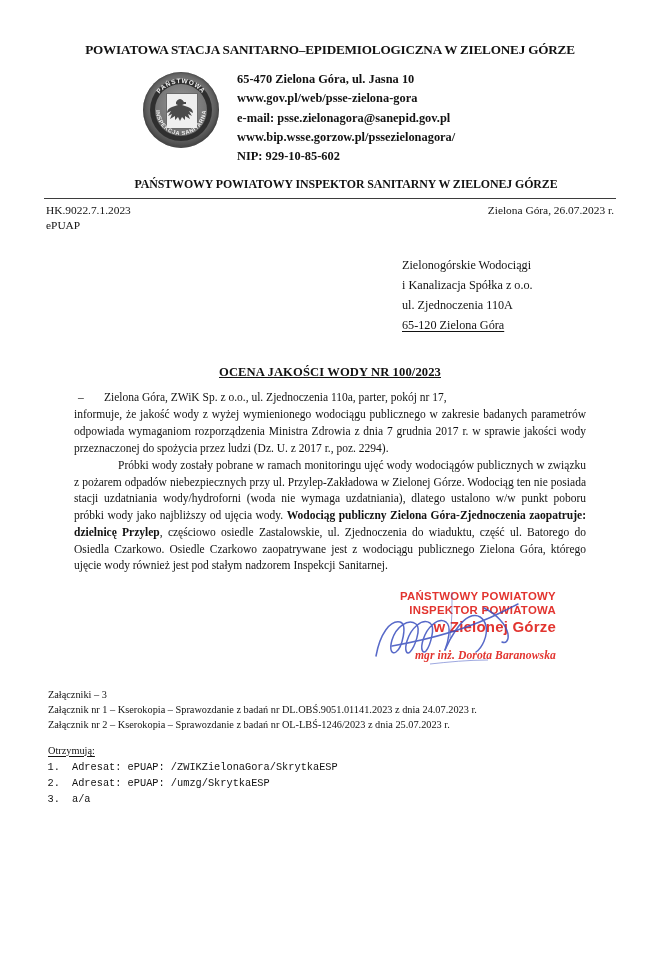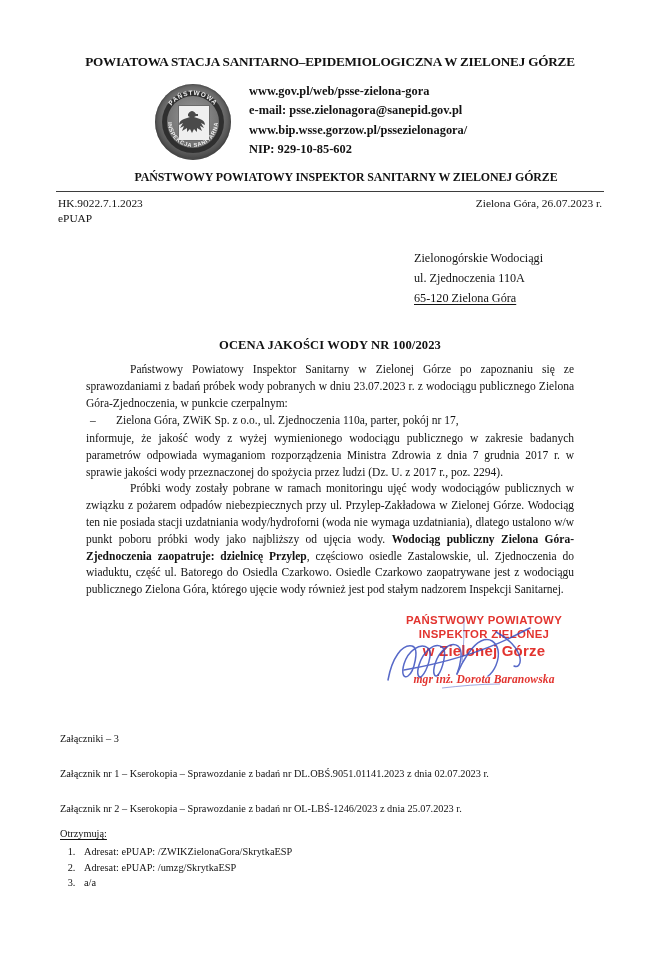--- a/index.html
+++ b/index.html
@@ -12,21 +12,21 @@
     width: 660px;
     height: 953px;
     position: relative;
     font-family: "Liberation Serif", "DejaVu Serif", serif;
     color: #121212;
     overflow: hidden;
   }
   .page {
     position: absolute;
     inset: 0;
-    padding: 16px;
+    padding: 4px;
   }
 
   
   .org-title {
     text-align: center;
     font-weight: bold;
     font-size: 13.2px;
     letter-spacing: -0.2px;
     padding: 38px 36px 0 36px;
     line-height: 1.2;
@@ -133,20 +133,21 @@
   .addressees .u { text-decoration: underline; text-underline-offset: 2px; }
   .addressees div { white-space: nowrap; }
 
   
   .doc-title {
     text-align: center;
     font-weight: bold;
     font-size: 12.6px;
     padding: 14px 36px 0 36px;
     letter-spacing: 0.1px;
+    text-decoration: underline;
   }
 
   
   .body-text {
     padding: 8px 70px 0 70px;
     font-size: 11.5px;
     line-height: 1.46;
     text-align: justify;
   }
   .body-text p {
@@ -168,24 +169,24 @@
   .body-text b { font-weight: bold; }
 
   
   .signature-area {
     position: relative;
     height: 96px;
     margin-top: 14px;
   }
   .stamp {
     position: absolute;
-    left: 368px;
+    left: 352px;
     top: 2px;
     width: 200px;
-    text-align: center;
+    text-align: right;
     color: #e2342f;
     font-family: "Liberation Sans", "DejaVu Sans", sans-serif;
     font-size: 11.4px;
     font-weight: bold;
     line-height: 1.22;
     letter-spacing: 0.3px;
   }
   .stamp .line3 {
     font-size: 15px;
     letter-spacing: 0.2px;
@@ -206,36 +207,36 @@
     height: 86px;
     pointer-events: none;
   }
 
   
   .attachments {
     padding: 4px 42px 0 44px;
     font-size: 10.3px;
     line-height: 1.44;
   }
-  .attachments div { white-space: nowrap; margin-top: 20px; }
+  .attachments div { white-space: nowrap; }
 
   .recipients {
     padding: 10px 42px 0 44px;
     font-size: 10.3px;
     line-height: 1.52;
   }
   .recipients .head {
     text-decoration: underline;
     text-underline-offset: 2px;
   }
   .recipients ol {
     margin: 2px 0 0 0;
     padding-left: 18px;
   }
-  .recipients li { padding-left: 6px; }
+  .recipients li { padding-left: 6px; font-family: Liberation Mono, monospace; }
 </style>
 </head>
 <body>
 
 <div class="page">
 
   <div class="org-title">POWIATOWA STACJA SANITARNO–EPIDEMIOLOGICZNA W ZIELONEJ GÓRZE</div>
 
   <div class="header-block">
     <div class="emblem-wrap">
@@ -258,20 +259,21 @@
             <textPath href="#arcTop" startOffset="50%" text-anchor="middle">PAŃSTWOWA</textPath>
           </text>
           <text font-size="5.6" font-weight="bold" fill="#f0f0f0" font-family="Liberation Sans, sans-serif" letter-spacing="0.6">
             <textPath href="#arcBot" startOffset="50%" text-anchor="middle">INSPEKCJA SANITARNA</textPath>
           </text>
         </svg>
       </div>
     </div>
 
     <div class="contact">
+      <div>65-470 Zielona Góra, ul. Jasna 10</div>
       <div>www.gov.pl/web/psse-zielona-gora</div>
       <div>e-mail: psse.zielonagora@sanepid.gov.pl</div>
       <div>www.bip.wsse.gorzow.pl/pssezielonagora/</div>
       <div>NIP: 929-10-85-602</div>
     </div>
   </div>
 
   <div class="inspector-title">PAŃSTWOWY POWIATOWY INSPEKTOR SANITARNY W ZIELONEJ GÓRZE</div>
   <div class="rule"></div>
 
@@ -281,61 +283,61 @@
       <div>ePUAP</div>
     </div>
     <div class="ref-right">
       <div>Zielona Góra, 26.07.2023 r.</div>
     </div>
   </div>
 
   <div class="addressees">
     <div class="group">
       <div>Zielonogórskie Wodociągi</div>
+      <div>i Kanalizacja Spółka z o.o.</div>
       <div>ul. Zjednoczenia 110A</div>
       <div class="u">65-120 Zielona Góra</div>
     </div>
   </div>
 
   <div class="doc-title">OCENA JAKOŚCI WODY NR  100/2023</div>
 
   <div class="body-text">
-    <p>Państwowy Powiatowy Inspektor Sanitarny w Zielonej Górze po zapoznaniu się ze sprawozdaniami z badań próbek wody pobranych w dniu 23.07.2023 r. z wodociągu publicznego Zielona Góra-Zjednoczenia, w punkcie czerpalnym:</p>
     <p class="dash-item">
       <span class="dash">–</span>
       <span>Zielona Góra, ZWiK Sp. z o.o., ul. Zjednoczenia 110a, parter, pokój nr 17,</span>
     </p>
     <p class="noindent">informuje, że jakość wody z wyżej wymienionego wodociągu publicznego w zakresie badanych parametrów odpowiada wymaganiom rozporządzenia Ministra Zdrowia z dnia 7 grudnia 2017 r. w sprawie jakości wody przeznaczonej do spożycia przez ludzi (Dz. U. z 2017 r., poz. 2294).</p>
     <p><span>Próbki wody zostały pobrane w ramach monitoringu ujęć wody wodociągów publicznych w związku z pożarem odpadów niebezpiecznych przy ul. Przylep-Zakładowa w Zielonej Górze. Wodociąg ten nie posiada stacji uzdatniania wody/hydroforni (woda nie wymaga uzdatniania), dlatego ustalono w/w punkt poboru próbki wody jako najbliższy od ujęcia wody. </span><b>Wodociąg publiczny Zielona Góra-Zjednoczenia zaopatruje: dzielnicę Przylep</b><span>, częściowo osiedle Zastalowskie, ul. Zjednoczenia do wiaduktu, część ul. Batorego do Osiedla Czarkowo. Osiedle Czarkowo zaopatrywane jest z wodociągu publicznego Zielona Góra, którego ujęcie wody również jest pod stałym nadzorem Inspekcji Sanitarnej.</span></p>
   </div>
 
   <div class="signature-area">
     <div class="stamp">
       <div>PAŃSTWOWY POWIATOWY</div>
-      <div>INSPEKTOR ZIELONEJ</div>
+      <div>INSPEKTOR POWIATOWA</div>
       <div class="line3">w Zielonej Górze</div>
       <div class="name">mgr inż. Dorota Baranowska</div>
     </div>
     <svg class="scribble" viewBox="0 0 230 86">
       <g fill="none" stroke="#3a4fbf" stroke-width="1.5" stroke-linecap="round" stroke-linejoin="round" opacity="0.85">
         <path d="M20 66 C24 44 34 30 44 32 C52 34 46 58 40 62 C36 65 33 60 36 50 C40 37 52 28 60 34 C66 39 58 58 54 62 C51 65 48 61 51 51 C55 38 66 28 74 33 C80 37 74 56 70 61 C67 64 64 60 67 50 C71 37 82 27 90 32 C96 36 92 52 89 60"></path>
         <path d="M89 60 C94 48 104 31 113 27 C122 23 128 28 130 36 C132 46 126 58 120 62"></path>
         <path d="M36 56 C70 50 110 40 146 22 C152 19 158 16 162 14"></path>
         <path d="M128 18 C140 24 150 34 152 44 C153 50 150 54 146 52"></path>
       </g>
       <g fill="none" stroke="#3a4fbf" stroke-width="0.9" opacity="0.55">
         <path d="M96 2 C96 18 96 34 94 48"></path>
         <path d="M74 74 C92 72 112 70 132 70"></path>
       </g>
     </svg>
   </div>
 
   <div class="attachments">
     <div>Załączniki – 3</div>
-    <div>Załącznik nr 1 – Kserokopia – Sprawozdanie z badań nr DL.OBŚ.9051.01141.2023 z dnia 02.07.2023 r.</div>
+    <div>Załącznik nr 1 – Kserokopia – Sprawozdanie z badań nr DL.OBŚ.9051.01141.2023 z dnia 24.07.2023 r.</div>
     <div>Załącznik nr 2 – Kserokopia – Sprawozdanie z badań nr OL-LBŚ-1246/2023  z dnia 25.07.2023 r.</div>
   </div>
 
   <div class="recipients">
     <div class="head">Otrzymują:</div>
     <ol>
       <li>Adresat: ePUAP: /ZWIKZielonaGora/SkrytkaESP</li>
       <li>Adresat: ePUAP: /umzg/SkrytkaESP</li>
       <li>a/a</li>
     </ol>

